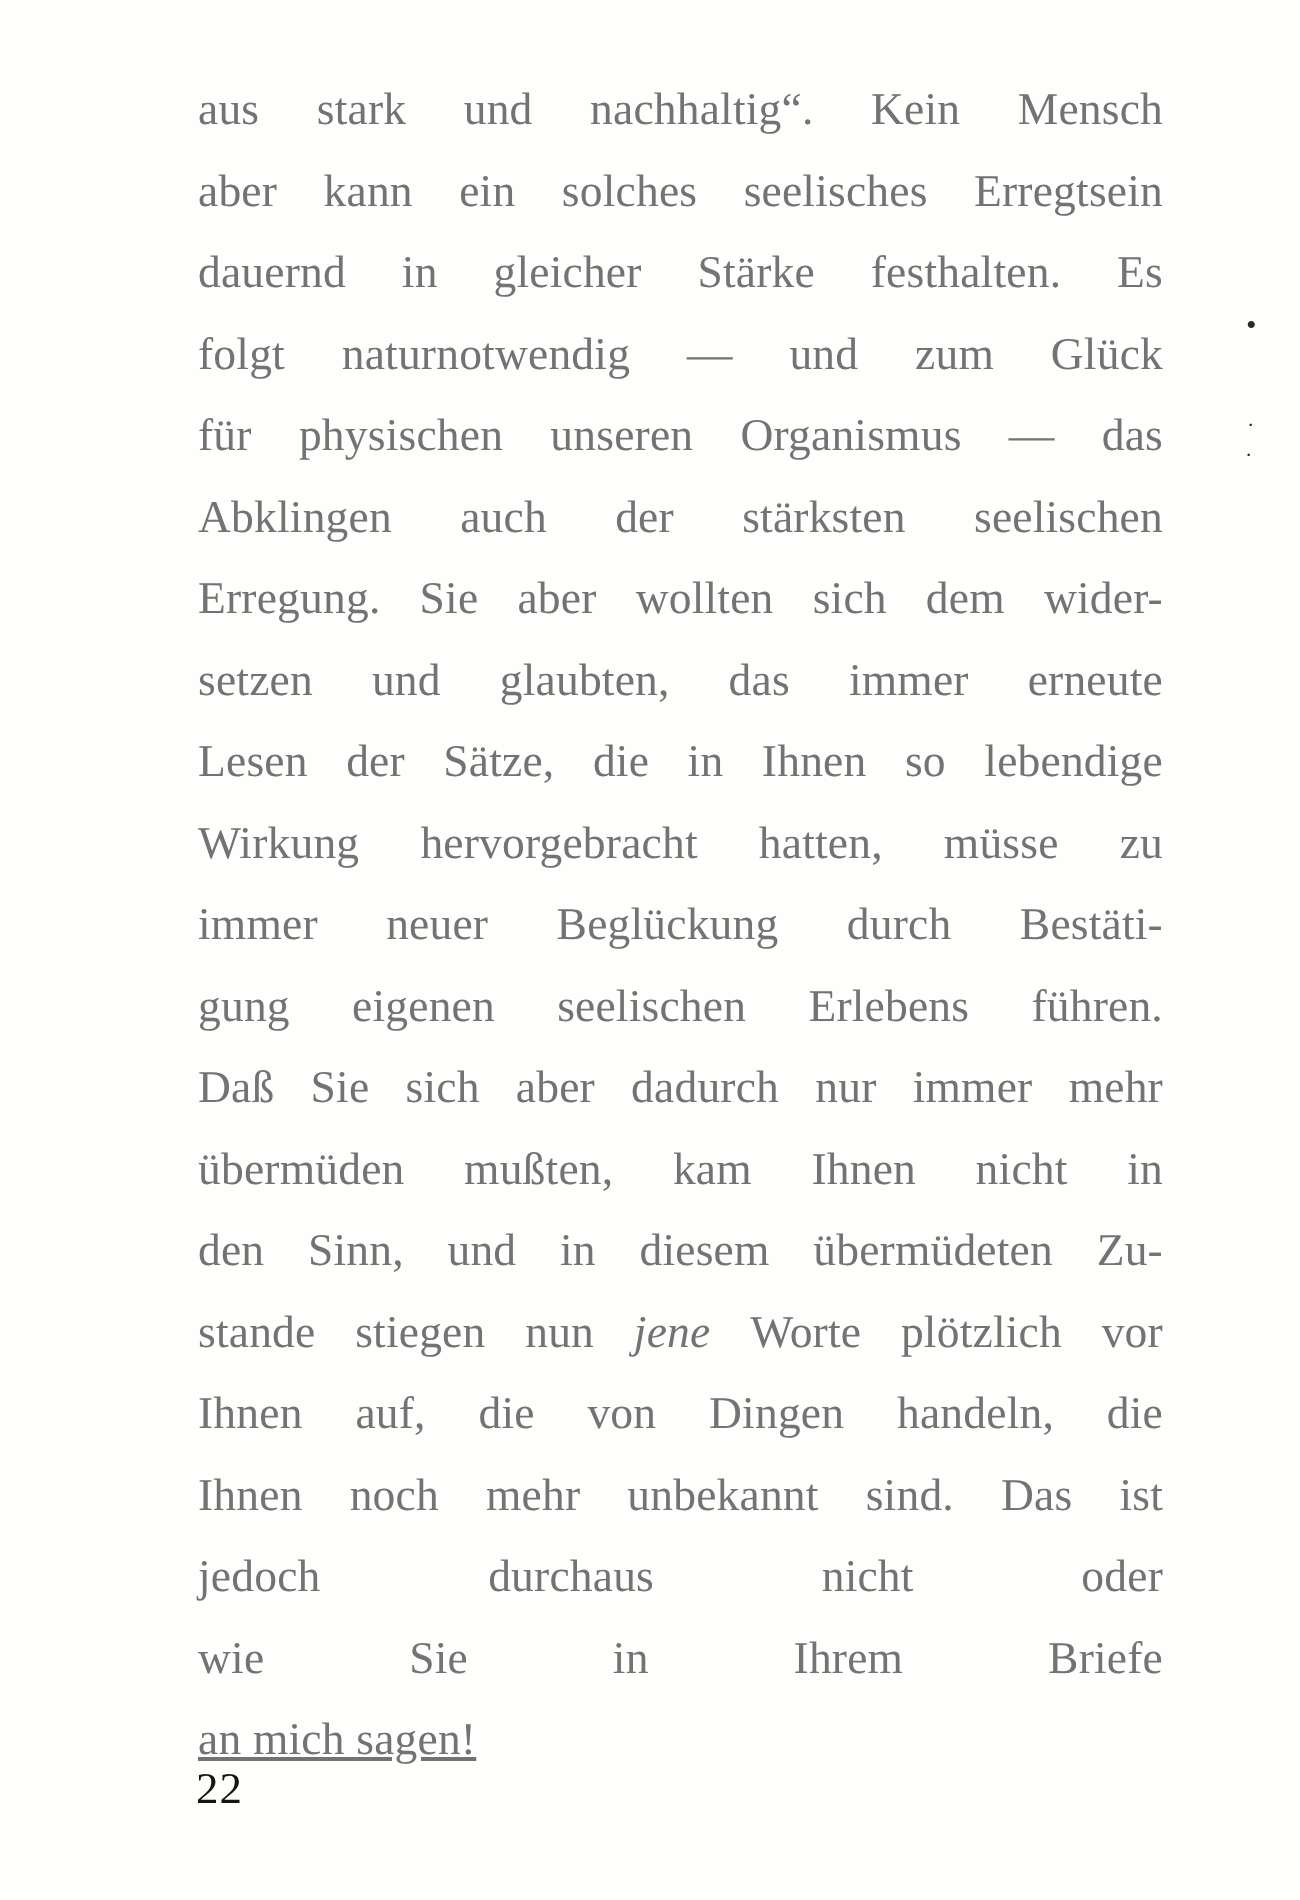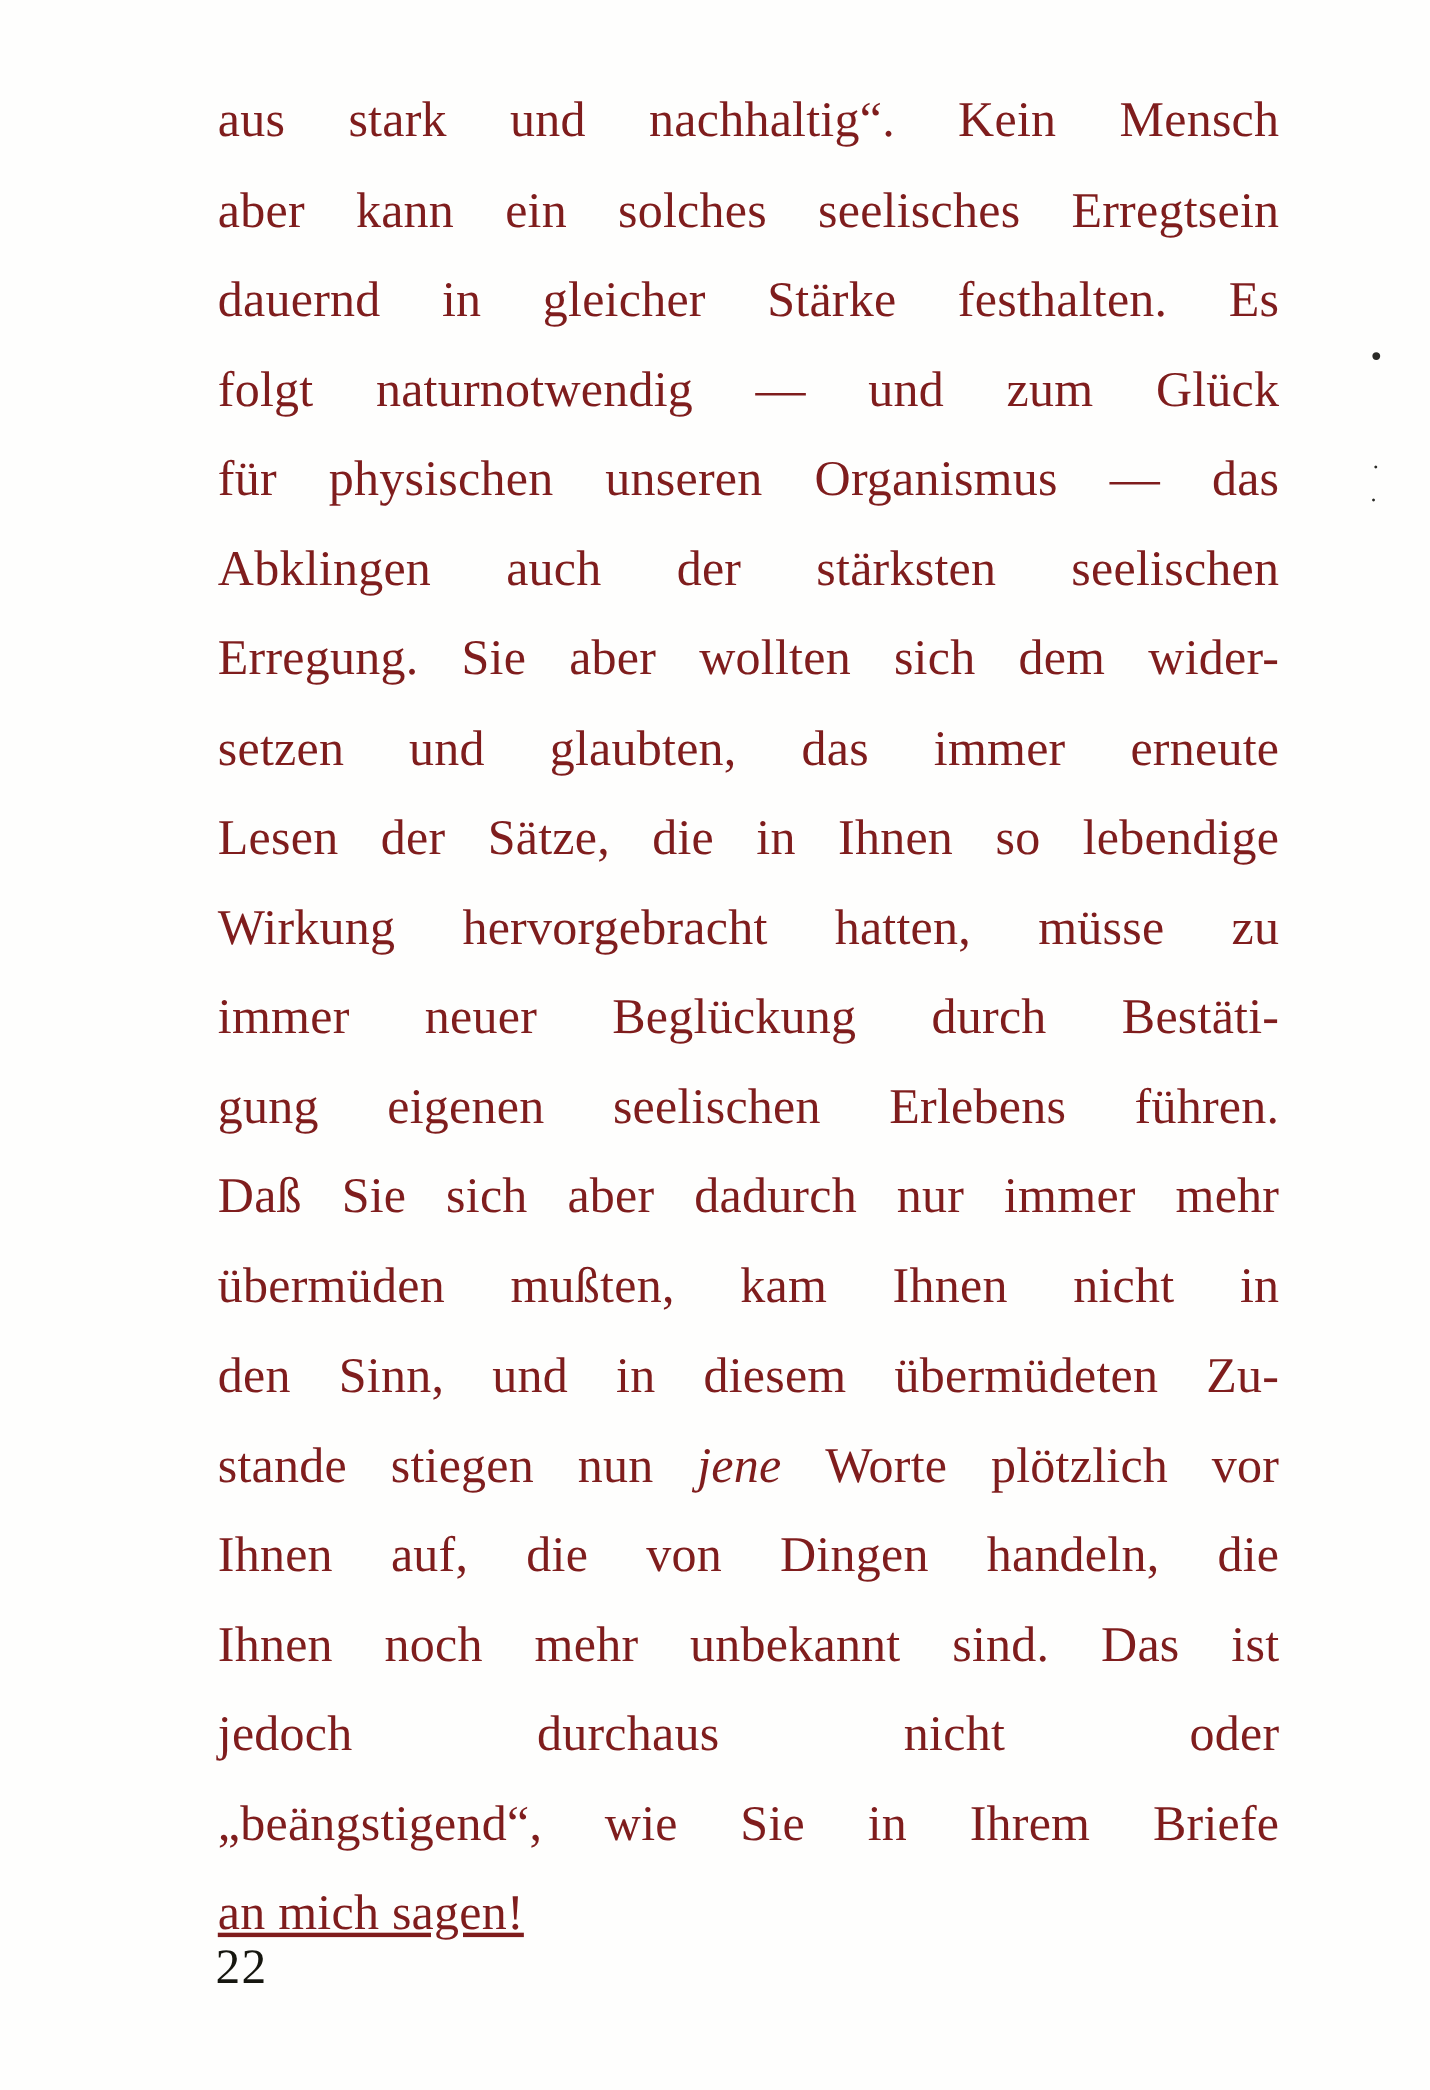--- a/index.html
+++ b/index.html
@@ -25,21 +25,21 @@
   }
   .textblock {
     position: absolute;
     left: 198px;
     top: 68px;
     width: 970px;
   }
   .line {
     font-size: 45.5px;
     line-height: 81.5px;
-    color: #7f1d1d;
+    color: #737373;
     white-space: pre;
     letter-spacing: 0.2px;
     text-rendering: geometricPrecision;
   }
   
   .line.just {
     display: flex;
     justify-content: space-between;
     width: 965px;
   }
@@ -92,21 +92,21 @@
       <div class="line just"><span>Wirkung</span><span>hervorgebracht</span><span>hatten,</span><span>müsse</span><span>zu</span></div>
       <div class="line just"><span>immer</span><span>neuer</span><span>Beglückung</span><span>durch</span><span>Bestäti-</span></div>
       <div class="line just"><span>gung</span><span>eigenen</span><span>seelischen</span><span>Erlebens</span><span>führen.</span></div>
       <div class="line just"><span>Daß</span><span>Sie</span><span>sich</span><span>aber</span><span>dadurch</span><span>nur</span><span>immer</span><span>mehr</span></div>
       <div class="line just"><span>übermüden</span><span>mußten,</span><span>kam</span><span>Ihnen</span><span>nicht</span><span>in</span></div>
       <div class="line just"><span>den</span><span>Sinn,</span><span>und</span><span>in</span><span>diesem</span><span>übermüdeten</span><span>Zu-</span></div>
       <div class="line just"><span>stande</span><span>stiegen</span><span>nun</span><span class="ital">jene</span><span>Worte</span><span>plötzlich</span><span>vor</span></div>
       <div class="line just"><span>Ihnen</span><span>auf,</span><span>die</span><span>von</span><span>Dingen</span><span>handeln,</span><span>die</span></div>
       <div class="line just"><span>Ihnen</span><span>noch</span><span>mehr</span><span>unbekannt</span><span>sind.</span><span>Das</span><span>ist</span></div>
       <div class="line just"><span>jedoch</span><span>durchaus</span><span>nicht</span><span>oder</span></div>
-      <div class="line just"><span>„beängstigend“,</span><span>wie</span><span>Sie</span><span>in</span><span>Ihrem</span><span>Briefe</span></div>
+      <div class="line just"><span>wie</span><span>Sie</span><span>in</span><span>Ihrem</span><span>Briefe</span></div>
       <div class="line tight">an mich sagen!</div>
     </div>
 
   <div class="margin-mark mark-dot-1">•</div>
   <div class="margin-mark mark-dot-2">·</div>
   <div class="margin-mark mark-dot-3">·</div>
 
   <div class="folio">22</div>
 
 </div>

